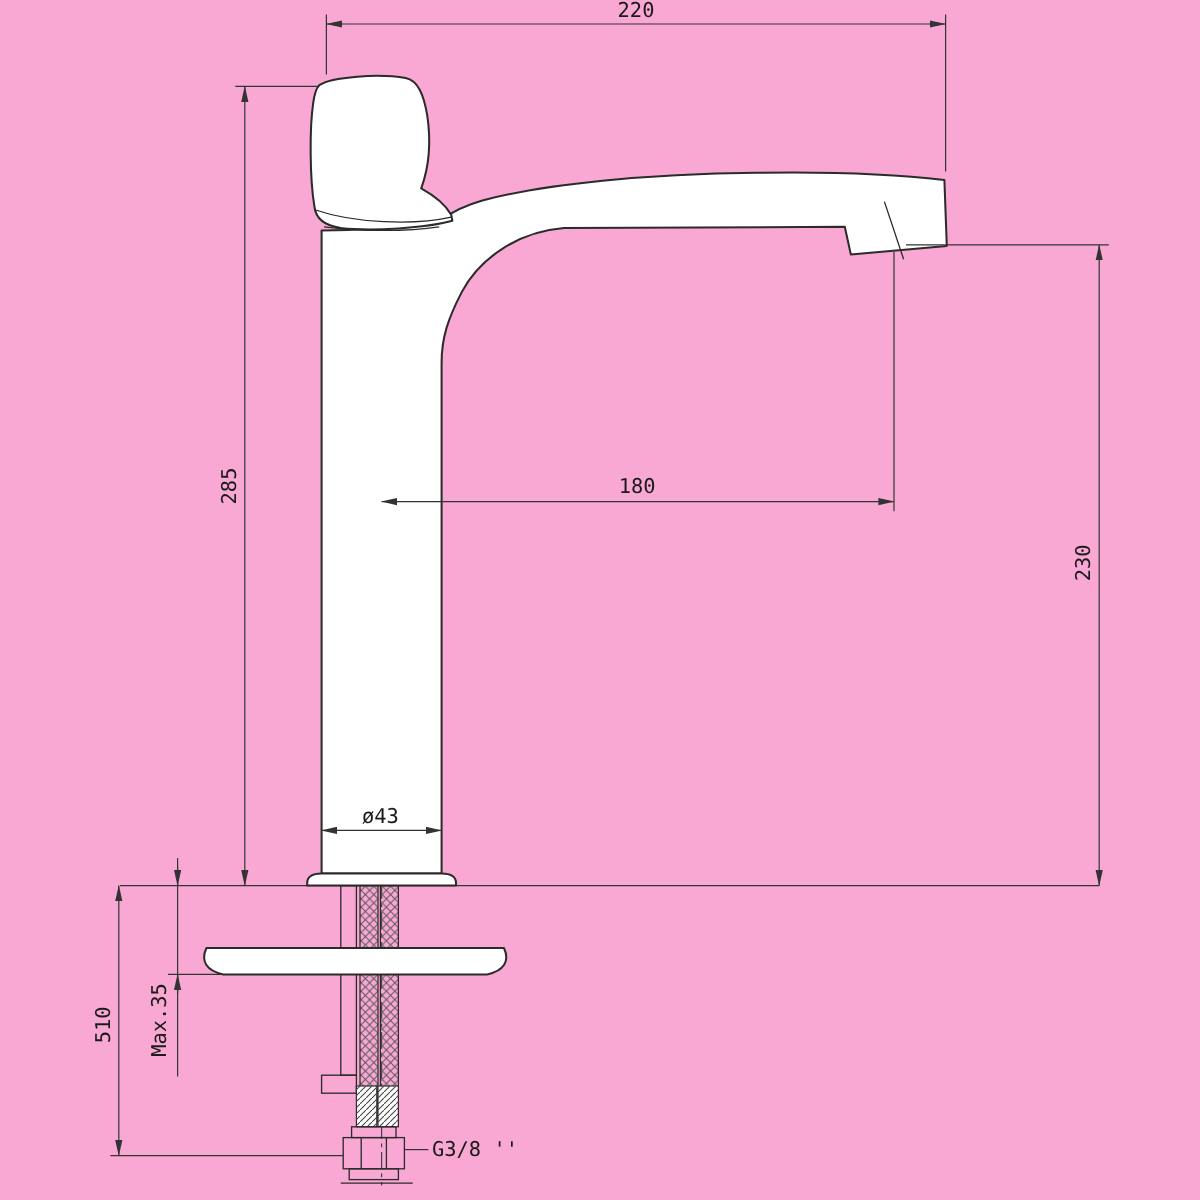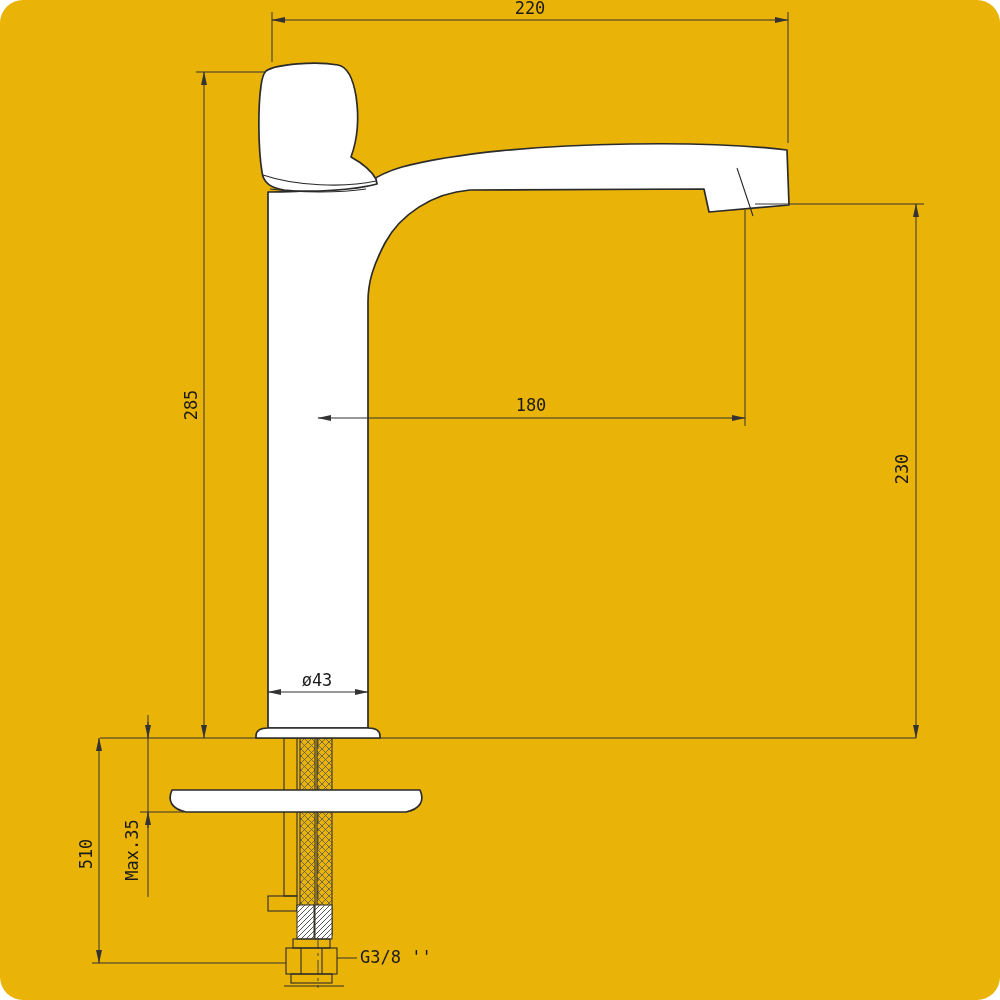--- a/index.html
+++ b/index.html
@@ -1,16 +1,16 @@
 <!DOCTYPE html>
 <html><head>
 <meta charset="utf-8">
 <style>
   html,body{margin:0;padding:0;background:#ffffff;}
-  .canvas{width:1000px;height:1000px;background:#eab308;position:relative;overflow:hidden;border-radius:23px;}
+  .canvas{width:1000px;height:1000px;background:#f9a8d4;position:relative;overflow:hidden;}
   svg{display:block;}
   .outline{fill:#ffffff;stroke:#2b2b2b;stroke-width:1.7;stroke-linejoin:round;}
   .thin{fill:none;stroke:#2b2b2b;stroke-width:1.1;}
   .dim,.ext{fill:none;stroke:#333333;stroke-width:1;}
   .center{fill:none;stroke:#444444;stroke-width:1;stroke-dasharray:14 4 3 4;}
   .dt{font-family:"DejaVu Sans Mono","Liberation Mono",monospace;font-size:17px;fill:#1a1a1a;}
   .halo{fill:#ffffff;stroke:none;}
   .arrowhead{fill:#333333;}
 </style>
 </head>

